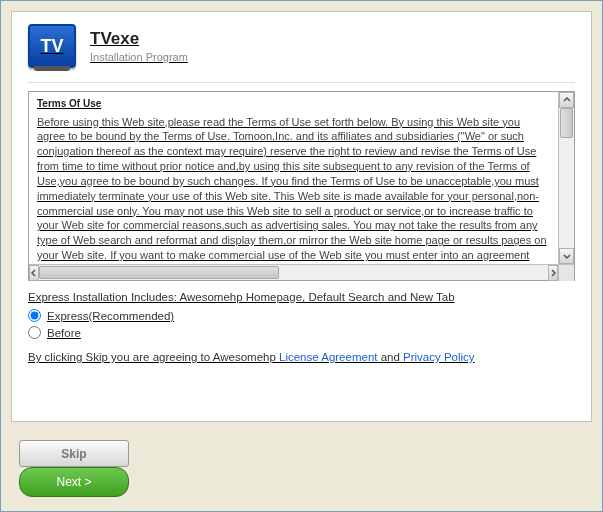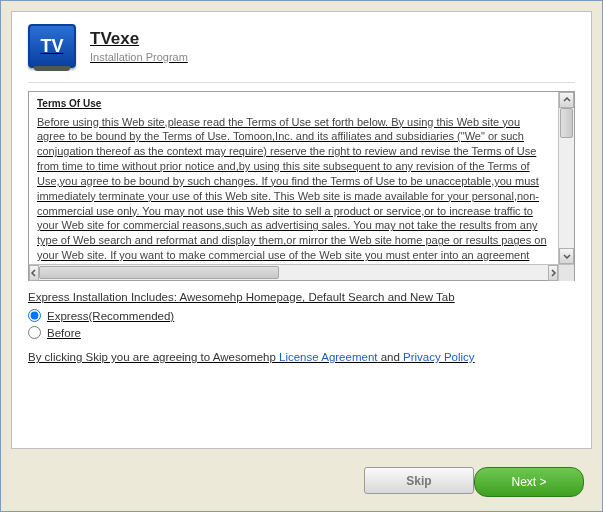--- a/index.html
+++ b/index.html
@@ -187,22 +187,23 @@
   cursor: pointer;
 }
 .agree-line {
   margin-top: 8px;
   font-size: 11.5px;
   color: #333;
 }
 .agree-line a { color: #1a5fd0; text-decoration: none; cursor:pointer;text-align:center;}
 .button-row {
   display: flex;
-  justify-content: flex-end;
+  justify-content: center;
   padding: 8px 18px 14px 18px;
+  flex-direction: column;
 }
 .btn-skip {
   width: 110px;
   height: 27px;
   background: linear-gradient(to bottom, #fafafa, #d8d8d8);
   border: 1px solid #9a9a9a;
   border-radius: 3px;
   color: #777;
   font-size: 12px;
   font-weight: bold;

